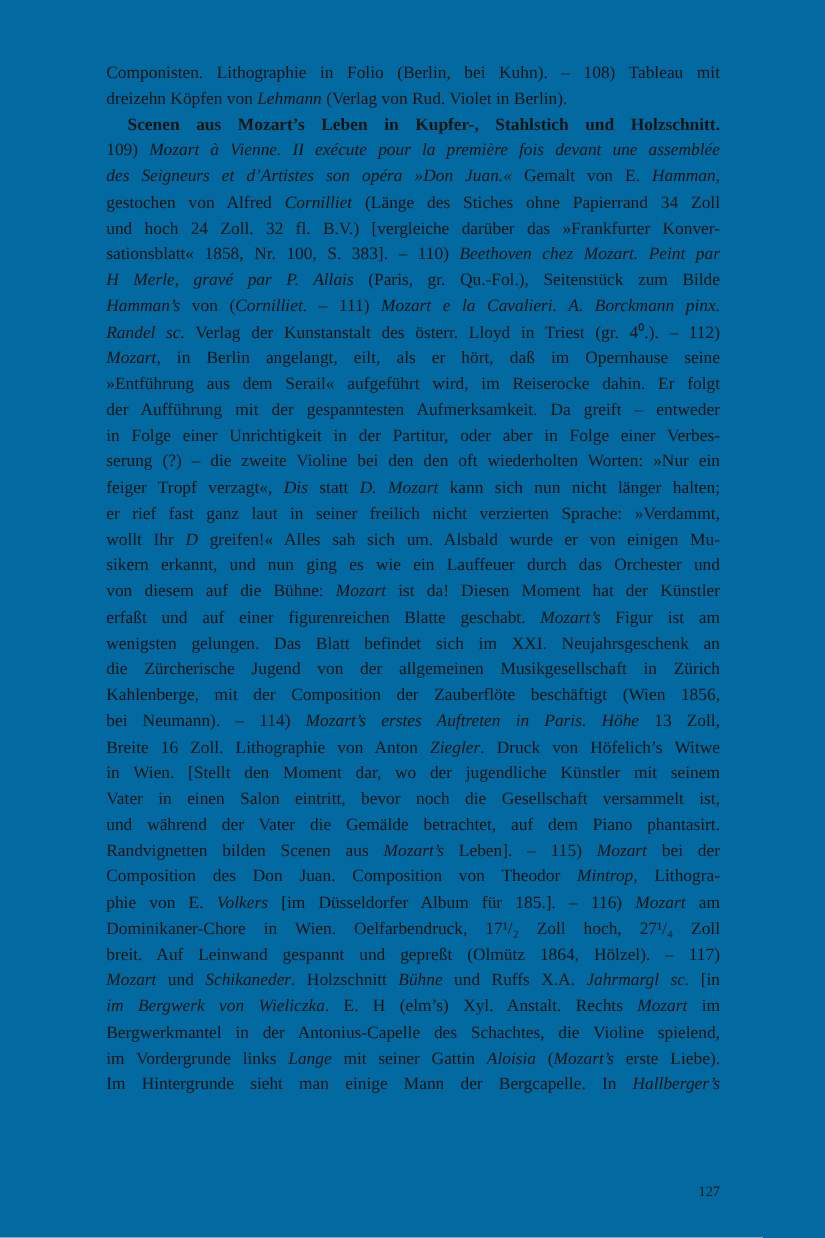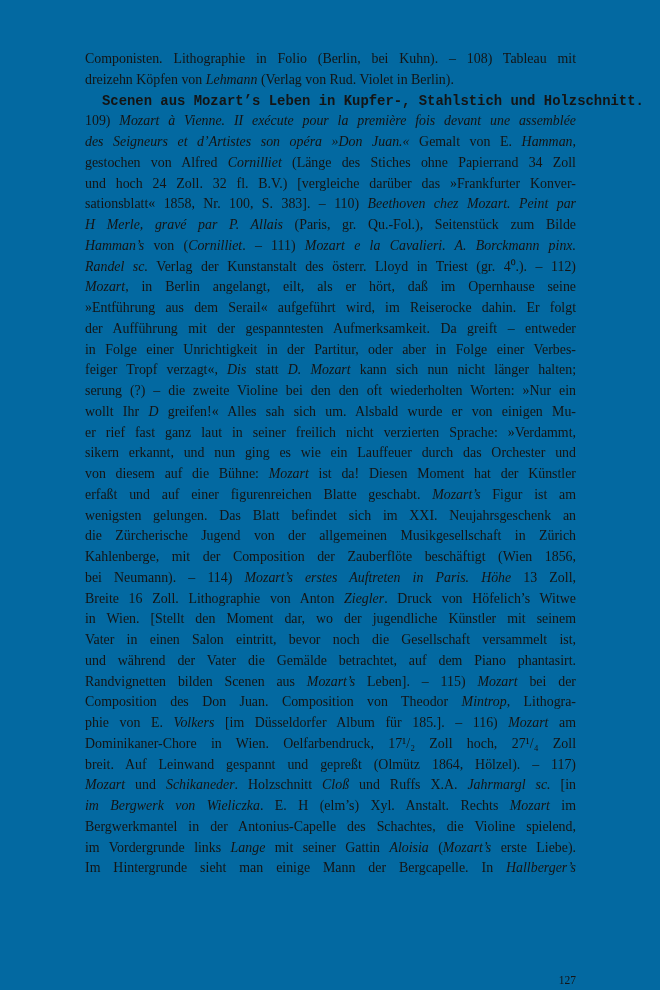--- a/index.html
+++ b/index.html
@@ -24,25 +24,25 @@
   .line {
     white-space: nowrap;
     text-align: justify;
     text-align-last: justify;
     text-justify: inter-word;
     height: 20.75px;
   }
   .line.no-just { text-align-last: left; }
   .line.indent { text-indent: 17px; }
   .line span.i  { font-style: italic; }
-  .line span.b  { font-weight: bold; font-family: Liberation Mono, monospace; }
+  .line span.b  { font-weight: bold; }
   .line span.bi { font-weight: normal; font-style: italic; }
   .page-number {
     position: absolute;
-    left: 85px; top: 974px; width: 491px;
+    left: 85px; top: 948px; width: 491px;
     text-align: right;
     font-size: 11.5px;
     color: #141414;
   }
 </style>
 </head>
 <body>
 
 <div class="page">
   <div class="text-block">
@@ -54,40 +54,40 @@
       <div class="line"><span>gestochen von Alfred </span><span class="i">Cornilliet</span><span> (Länge des Stiches ohne Papierrand 34 Zoll</span></div>
       <div class="line"><span>und hoch 24 Zoll. 32 fl. B.V.) [vergleiche darüber das »Frankfurter Konver-</span></div>
       <div class="line"><span>sationsblatt« 1858, Nr. 100, S. 383]. – 110) </span><span class="i">Beethoven chez Mozart. Peint par</span></div>
       <div class="line"><span class="i">H Merle, gravé par P. Allais</span><span> (Paris, gr. Qu.-Fol.), Seitenstück zum Bilde</span></div>
       <div class="line"><span class="i">Hamman’s</span><span> von (</span><span class="i">Cornilliet</span><span>. – 111) </span><span class="i">Mozart e la Cavalieri. A. Borckmann pinx.</span></div>
       <div class="line"><span class="i">Randel sc.</span><span> Verlag der Kunstanstalt des österr. Lloyd in Triest (gr. 4⁰.). – 112)</span></div>
       <div class="line"><span class="i">Mozart</span><span>, in Berlin angelangt, eilt, als er hört, daß im Opernhause seine</span></div>
       <div class="line"><span>»Entführung aus dem Serail« aufgeführt wird, im Reiserocke dahin. Er folgt</span></div>
       <div class="line"><span>der Aufführung mit der gespanntesten Aufmerksamkeit. Da greift – entweder</span></div>
       <div class="line"><span>in Folge einer Unrichtigkeit in der Partitur, oder aber in Folge einer Verbes-</span></div>
+      <div class="line"><span>serung (?) – die zweite Violine bei den den oft wiederholten Worten: »Nur ein</span></div>
       <div class="line"><span>feiger Tropf verzagt«, </span><span class="i">Dis</span><span> statt </span><span class="i">D. Mozart</span><span> kann sich nun nicht länger halten;</span></div>
-      <div class="line"><span>serung (?) – die zweite Violine bei den den oft wiederholten Worten: »Nur ein</span></div>
+      <div class="line"><span>er rief fast ganz laut in seiner freilich nicht verzierten Sprache: »Verdammt,</span></div>
       <div class="line"><span>wollt Ihr </span><span class="i">D</span><span> greifen!« Alles sah sich um. Alsbald wurde er von einigen Mu-</span></div>
-      <div class="line"><span>er rief fast ganz laut in seiner freilich nicht verzierten Sprache: »Verdammt,</span></div>
       <div class="line"><span>sikern erkannt, und nun ging es wie ein Lauffeuer durch das Orchester und</span></div>
       <div class="line"><span>von diesem auf die Bühne: </span><span class="i">Mozart</span><span> ist da! Diesen Moment hat der Künstler</span></div>
       <div class="line"><span>erfaßt und auf einer figurenreichen Blatte geschabt. </span><span class="i">Mozart’s</span><span> Figur ist am</span></div>
       <div class="line"><span>wenigsten gelungen. Das Blatt befindet sich im XXI. Neujahrsgeschenk an</span></div>
       <div class="line"><span>die Zürcherische Jugend von der allgemeinen Musikgesellschaft in Zürich</span></div>
       <div class="line"><span>Kahlenberge, mit der Composition der Zauberflöte beschäftigt (Wien 1856,</span></div>
       <div class="line"><span>bei Neumann). – 114) </span><span class="i">Mozart’s erstes Auftreten in Paris. Höhe</span><span> 13 Zoll,</span></div>
       <div class="line"><span>Breite 16 Zoll. Lithographie von Anton </span><span class="i">Ziegler</span><span>. Druck von Höfelich’s Witwe</span></div>
       <div class="line"><span>in Wien. [Stellt den Moment dar, wo der jugendliche Künstler mit seinem</span></div>
       <div class="line"><span>Vater in einen Salon eintritt, bevor noch die Gesellschaft versammelt ist,</span></div>
       <div class="line"><span>und während der Vater die Gemälde betrachtet, auf dem Piano phantasirt.</span></div>
       <div class="line"><span>Randvignetten bilden Scenen aus </span><span class="i">Mozart’s</span><span> Leben]. – 115) </span><span class="i">Mozart</span><span> bei der</span></div>
       <div class="line"><span>Composition des Don Juan. Composition von Theodor </span><span class="bi">Mintrop</span><span>, Lithogra-</span></div>
       <div class="line"><span>phie von E. </span><span class="i">Volkers</span><span> [im Düsseldorfer Album für 185.]. – 116) </span><span class="i">Mozart</span><span> am</span></div>
       <div class="line"><span>Dominikaner-Chore in Wien. Oelfarbendruck, 17¹/₂ Zoll hoch, 27¹/₄ Zoll</span></div>
       <div class="line"><span>breit. Auf Leinwand gespannt und gepreßt (Olmütz 1864, Hölzel). – 117)</span></div>
-      <div class="line"><span class="i">Mozart</span><span> und </span><span class="i">Schikaneder</span><span>. Holzschnitt </span><span class="i">Cloß</span><span> und Ruffs X.A. </span><span class="i">Jahrmargl sc.</span><span> [in</span></div>
+      <div class="line"><span class="i">Mozart</span><span> und </span><span class="i">Schikaneder</span><span>. Holzschnitt </span><span class="i">Bühne</span><span> und Ruffs X.A. </span><span class="i">Jahrmargl sc.</span><span> [in</span></div>
       <div class="line"><span class="i">im Bergwerk von Wieliczka</span><span>. E. H (elm’s) Xyl. Anstalt. Rechts </span><span class="i">Mozart</span><span> im</span></div>
       <div class="line"><span>Bergwerkmantel in der Antonius-Capelle des Schachtes, die Violine spielend,</span></div>
       <div class="line"><span>im Vordergrunde links </span><span class="i">Lange</span><span> mit seiner Gattin </span><span class="i">Aloisia</span><span> (</span><span class="i">Mozart’s</span><span> erste Liebe).</span></div>
       <div class="line"><span>Im Hintergrunde sieht man einige Mann der Bergcapelle. In </span><span class="i">Hallberger’s</span></div>
     </div>
   <div class="page-number">127</div>
 </div>
 
 </body></html>

